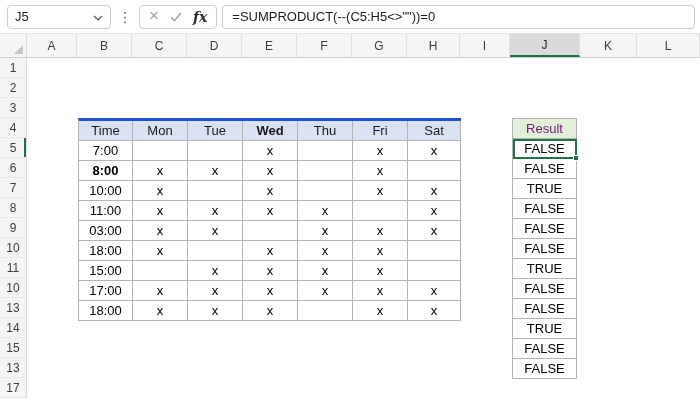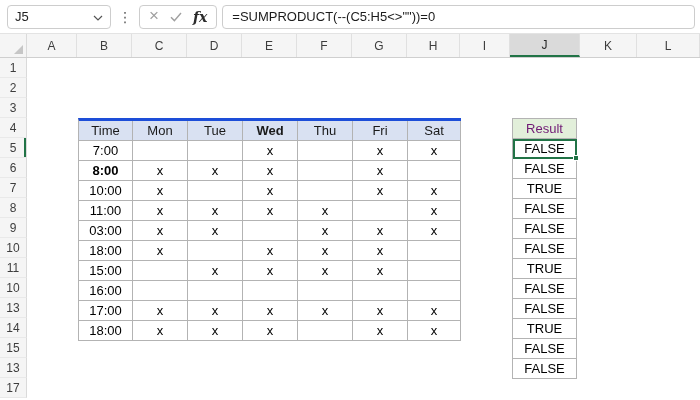--- a/index.html
+++ b/index.html
@@ -197,29 +197,20 @@
         <div class="t-row">
           <div class="t-cell" style="width: 54px;">15:00</div>
           <div class="t-cell" style="width: 55px;"></div>
           <div class="t-cell" style="width: 55px;">x</div>
           <div class="t-cell" style="width: 55px;">x</div>
           <div class="t-cell" style="width: 55px;">x</div>
           <div class="t-cell" style="width: 55px;">x</div>
           <div class="t-cell" style="width: 53px;"></div>
         </div>
         <div class="t-row">
-          <div class="t-cell" style="width: 54px;">16:00</div>
-          <div class="t-cell" style="width: 55px;"></div>
-          <div class="t-cell" style="width: 55px;"></div>
-          <div class="t-cell" style="width: 55px;"></div>
-          <div class="t-cell" style="width: 55px;"></div>
-          <div class="t-cell" style="width: 55px;"></div>
-          <div class="t-cell" style="width: 53px;"></div>
-        </div>
-        <div class="t-row">
           <div class="t-cell" style="width: 54px;">17:00</div>
           <div class="t-cell" style="width: 55px;">x</div>
           <div class="t-cell" style="width: 55px;">x</div>
           <div class="t-cell" style="width: 55px;">x</div>
           <div class="t-cell" style="width: 55px;">x</div>
           <div class="t-cell" style="width: 55px;">x</div>
           <div class="t-cell" style="width: 53px;">x</div>
         </div>
         <div class="t-row">
           <div class="t-cell" style="width: 54px;">18:00</div>

